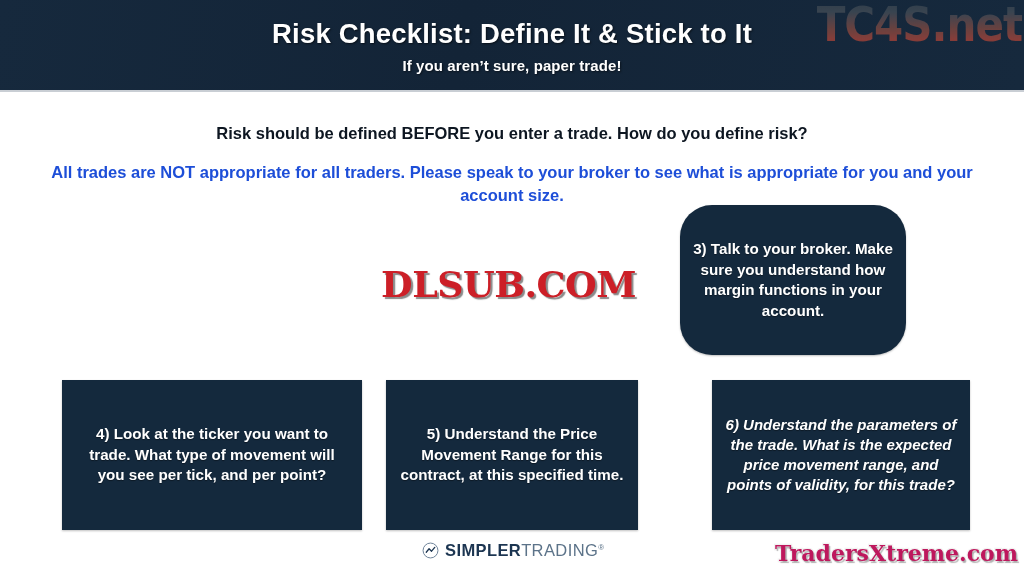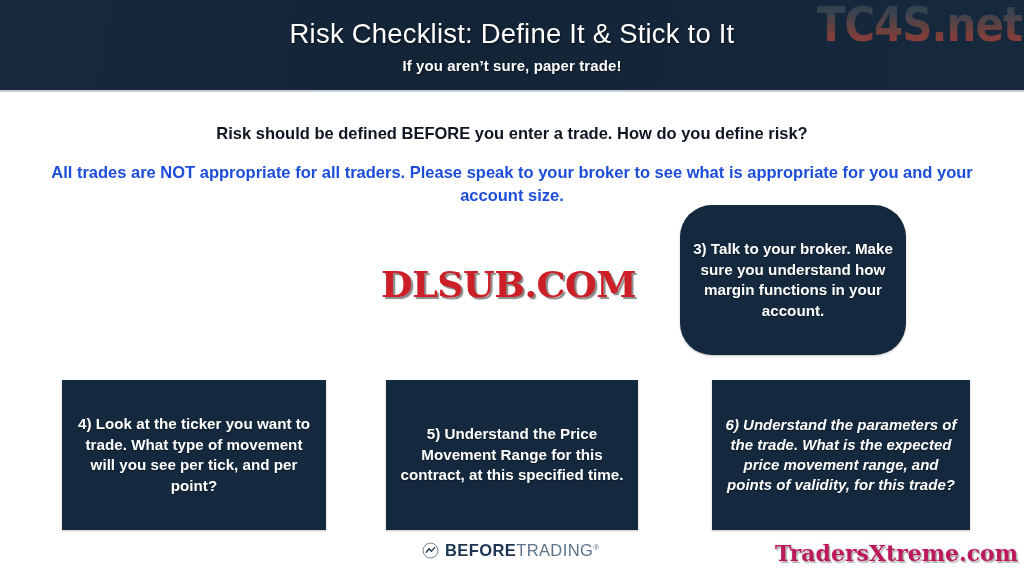--- a/index.html
+++ b/index.html
@@ -33,21 +33,21 @@
     overflow: hidden;
   }
   .header-title {
     position: absolute;
     left: 0;
     top: 18px;
     width: 1024px;
     text-align: center;
     color: #ffffff;
     font-size: 27.5px;
-    font-weight: normal;
+    font-weight: bold;
     letter-spacing: 0.2px;
     text-shadow: 1px 1px 2px rgba(0,0,0,0.55);
   }
   .header-subtitle {
     position: absolute;
     left: 0;
     top: 57px;
     width: 1024px;
     text-align: center;
     color: #ffffff;
@@ -128,21 +128,21 @@
     line-height: 20.5px;
     white-space: pre-line;
     text-shadow: 0 1px 1px rgba(0,0,0,0.4);
   }
 
   
   .card-1 { left: 62px;  top: 205px; width: 252px; height: 150px; }
   .card-2 { left: 386px; top: 205px; width: 252px; height: 150px; }
   .card-3 { left: 680px; top: 205px; width: 226px; height: 150px; border-radius: 32px; }
   
-  .card-4 { left: 62px;  top: 380px; width: 264px; height: 150px; }
+  .card-4 { left: 62px;  top: 380px; width: 300px; height: 150px; }
   .card-5 { left: 386px; top: 380px; width: 252px; height: 150px; }
   .card-6 { left: 712px; top: 380px; width: 258px; height: 150px; font-style: italic; }
 
   .card-2 .card-text { font-size: 15px; }
   .card-6 .card-text { font-size: 15px; line-height: 20px; }
 
   
   .dlsub-watermark {
     position: absolute;
     left: 362px;
@@ -247,19 +247,19 @@
   <div class="dlsub-watermark">
     <span class="dlsub-text">DLSUB.COM</span>
   </div>
 
   <div class="footer-logo">
     <svg class="logo-mark" viewBox="0 0 24 24">
       <circle cx="12" cy="12" r="10.5" fill="none" stroke="#6d8399" stroke-width="1.4"></circle>
       <polyline points="6,14.5 10,9.5 13.5,13 18,7.5" fill="none" stroke="#1c3551" stroke-width="1.8" stroke-linecap="round" stroke-linejoin="round"></polyline>
     </svg>
     <div class="logo-word">
-      <span class="logo-simpler">BEFORE</span><span class="logo-trading">TRADING</span><span class="logo-reg">®</span>
+      <span class="logo-simpler">SIMPLER</span><span class="logo-trading">TRADING</span><span class="logo-reg">®</span>
     </div>
   </div>
 
   <div class="tx-watermark">TradersXtreme.com</div>
 
 </div>
 
 </body></html>

